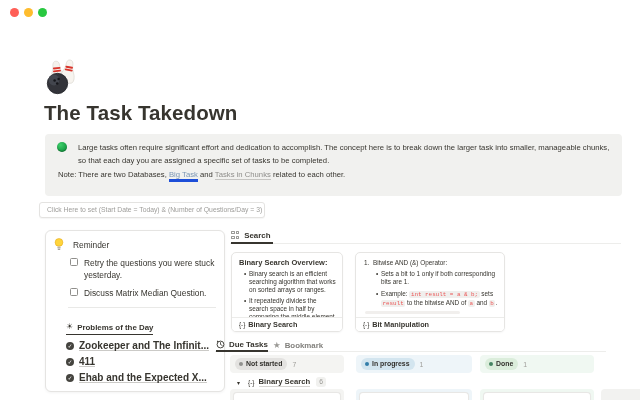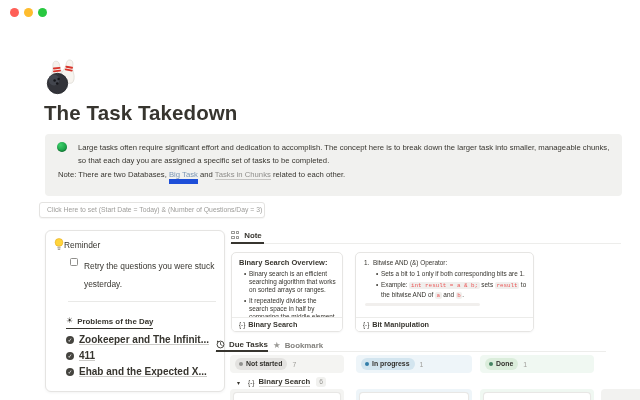--- a/index.html
+++ b/index.html
@@ -20,58 +20,58 @@
 
   
   .callout { position:absolute; left:45px; top:134px; width:577px; height:62px;
     background:#f1f1ef; border-radius:4px; padding:7px 10px 0 12px; }
   .callout-icon { position:absolute; left:12px; top:8px; width:10px; height:10px; border-radius:50%;
     background:radial-gradient(circle at 35% 30%, #3ecf6a, #169a43 70%); box-shadow:inset 0 -1px 1px rgba(0,0,0,.25); }
   .callout-text { margin-left:21px; width:534px; font-size:7.7px; line-height:13px; color:#37352f; }
   .toggle-row { margin-left:10px; margin-top:1.5px; font-size:7.7px; line-height:13px; display:flex; align-items:center; }
   .toggle-arrow { font-size:6.5px; width:9px; color:#37352f; }
   .note-row { margin-left:1px; margin-top:1px; font-size:7.7px; line-height:13px; }
-  .mention1 { color:#7b96b4; border-bottom:5px solid #1d4ed8; }
+  .mention1 { color:#7b96b4; border-bottom:3px solid #1d4ed8; }
   .mention2 { color:#8f8e8b; border-bottom:1px solid #c6c5c2; }
 
   
   .set-btn { position:absolute; left:39px; top:202px; width:226px; height:16px; background:#fff;
     border:1px solid #e4e3e1; border-radius:3px; box-shadow:0 1px 1px rgba(15,15,15,.04);
     font-size:6.8px; color:#9e9d9a; line-height:14px; padding:0 7px; white-space:nowrap; overflow:hidden; }
 
   
   .left-card { position:absolute; left:45px; top:230px; width:180px; height:162px; background:#fff;
     border:1px solid #e5e4e2; border-radius:6px; box-shadow:0 1px 3px rgba(15,15,15,.05);
     padding:7px 6px 0 7px; overflow:hidden; }
   .rem-head { display:flex; align-items:center; }
   .bulb { width:10px; height:13px; margin-left:1px; }
-  .rem-title { font-size:8.4px; }
+  .rem-title { margin-left:9px; font-size:8.4px; }
   .todo { display:flex; margin:6px 0 0 17px; }
   .checkbox { width:8px; height:8px; border:1.2px solid #8f8e8b; border-radius:1.5px; flex-shrink:0; margin-top:1px; background:#fff; }
-  .todo-text { margin-left:6px; font-size:8.4px; line-height:18px; width:140px; }
+  .todo-text { margin-left:6px; font-size:8.4px; line-height:12px; width:140px; }
   .lc-divider { margin:8px 0 0 15px; width:148px; border-top:1px solid #e9e9e7; }
   .view-tab-wrap { margin:7px 0 0 13px; }
   .view-tab { display:inline-flex; align-items:center; border-bottom:1.6px solid #37352f; padding-bottom:2.5px; }
   .sun-ico { font-size:8px; line-height:8px; color:#37352f; margin-right:4px; }
   .view-tab-label { font-size:7.9px; font-weight:700;text-align:right; }
   .prob-item { display:flex; align-items:center; margin:5.5px 0 0 13px; }
   .badge { width:8px; height:8px; border-radius:50%; background:#45443f; color:#fff; font-size:5.5px;
     line-height:8.5px; text-align:center; flex-shrink:0; }
   .prob-label { margin-left:5px; font-size:10px; font-weight:600; color:#37352f; border-bottom:1px solid #cbcac7; line-height:9.5px; }
 
   
   .notes-row { position:absolute; left:230px; top:228px; width:391px; height:16px; border-bottom:1px solid #ededeb; }
   .notes-tab { position:absolute; left:1px; top:1px; height:15px; display:flex; align-items:center; border-bottom:2px solid #37352f; padding:0 2px 1px 0; }
   .grid-ico { display:grid; grid-template-columns:3.5px 3.5px; grid-template-rows:3.5px 3.5px; gap:1.2px; margin-right:5px; }
   .grid-ico i { border:1px solid #57565199; border-radius:0.5px; }
   .tab-label { font-size:7.9px; font-weight:700; color:#37352f; }
 
   .note-card { position:absolute; top:252px; background:#fff; border:1px solid #e6e5e3; border-radius:5px;
     box-shadow:0 1px 2px rgba(15,15,15,.04); height:80px; overflow:hidden; }
-  .card1 { left:231px; width:112px; } .card2 { left:355px; width:179px; }
+  .card1 { left:231px; width:112px; } .card2 { left:355px; width:150px; }
   .card-body { padding:5px 6px 0 7px; height:64px; overflow:hidden; position:relative; }
   .nc-title { font-size:7.5px; font-weight:700; margin-bottom:3px; }
   .bullet { display:flex; margin-top:2px; }
   .bdot { width:5px; margin-left:5px; flex-shrink:0; font-size:6.4px; line-height:8.2px; }
   .btext { font-size:6.4px; line-height:8.2px; color:#37352f; }
   .num-row { display:flex; margin-top:1px; }
   .num { width:9px; margin-left:1px; font-size:6.4px; line-height:8.2px; flex-shrink:0; }
   .num-title { font-size:6.4px; line-height:8.2px; }
   .card2 .bullet { margin-left:8px; margin-top:3px; }
   code.inline { font-family:"Liberation Mono","DejaVu Sans Mono",monospace; font-size:5.9px;
@@ -163,20 +163,24 @@
         <circle cx="5" cy="4.4" r="3.9" fill="#ffd43b" stroke="#e3a410" stroke-width="0.5"></circle>
         <rect x="3.4" y="8.4" width="3.2" height="2.2" rx="0.7" fill="#b9b5ad"></rect>
         <rect x="3.7" y="10.8" width="2.6" height="1.2" rx="0.6" fill="#a8a49c"></rect>
       </svg>
       <span class="rem-title">Reminder</span>
     </div>
     <div class="todo">
       <span class="checkbox"></span>
       <span class="todo-text">Retry the questions you were stuck yesterday.</span>
     </div>
+    <div class="todo">
+      <span class="checkbox"></span>
+      <span class="todo-text">Discuss Matrix Median Question.</span>
+    </div>
     <div class="lc-divider"></div>
     <div class="view-tab-wrap">
       <div class="view-tab">
         <span class="sun-ico">☀</span>
         <span class="view-tab-label">Problems of the Day</span>
       </div>
     </div>
     <div class="prob-item">
       <span class="badge">✓</span>
       <span class="prob-label">Zookeeper and The Infinit...</span>
@@ -196,21 +200,21 @@
   </div>
 
   <div class="notes-row">
     <div class="notes-tab">
       <span class="grid-ico">
           <i></i>
           <i></i>
           <i></i>
           <i></i>
         </span>
-      <span class="tab-label">Note</span>
+      <span class="tab-label">Search</span>
     </div>
   </div>
 
   <div class="note-card card1">
     <div class="card-body">
       <div class="nc-title">Binary Search Overview:</div>
       <div class="bullet">
           <span class="bdot">•</span>
         <span class="btext">Binary search is an efficient searching algorithm that works on sorted arrays or ranges.</span>
         </div>

